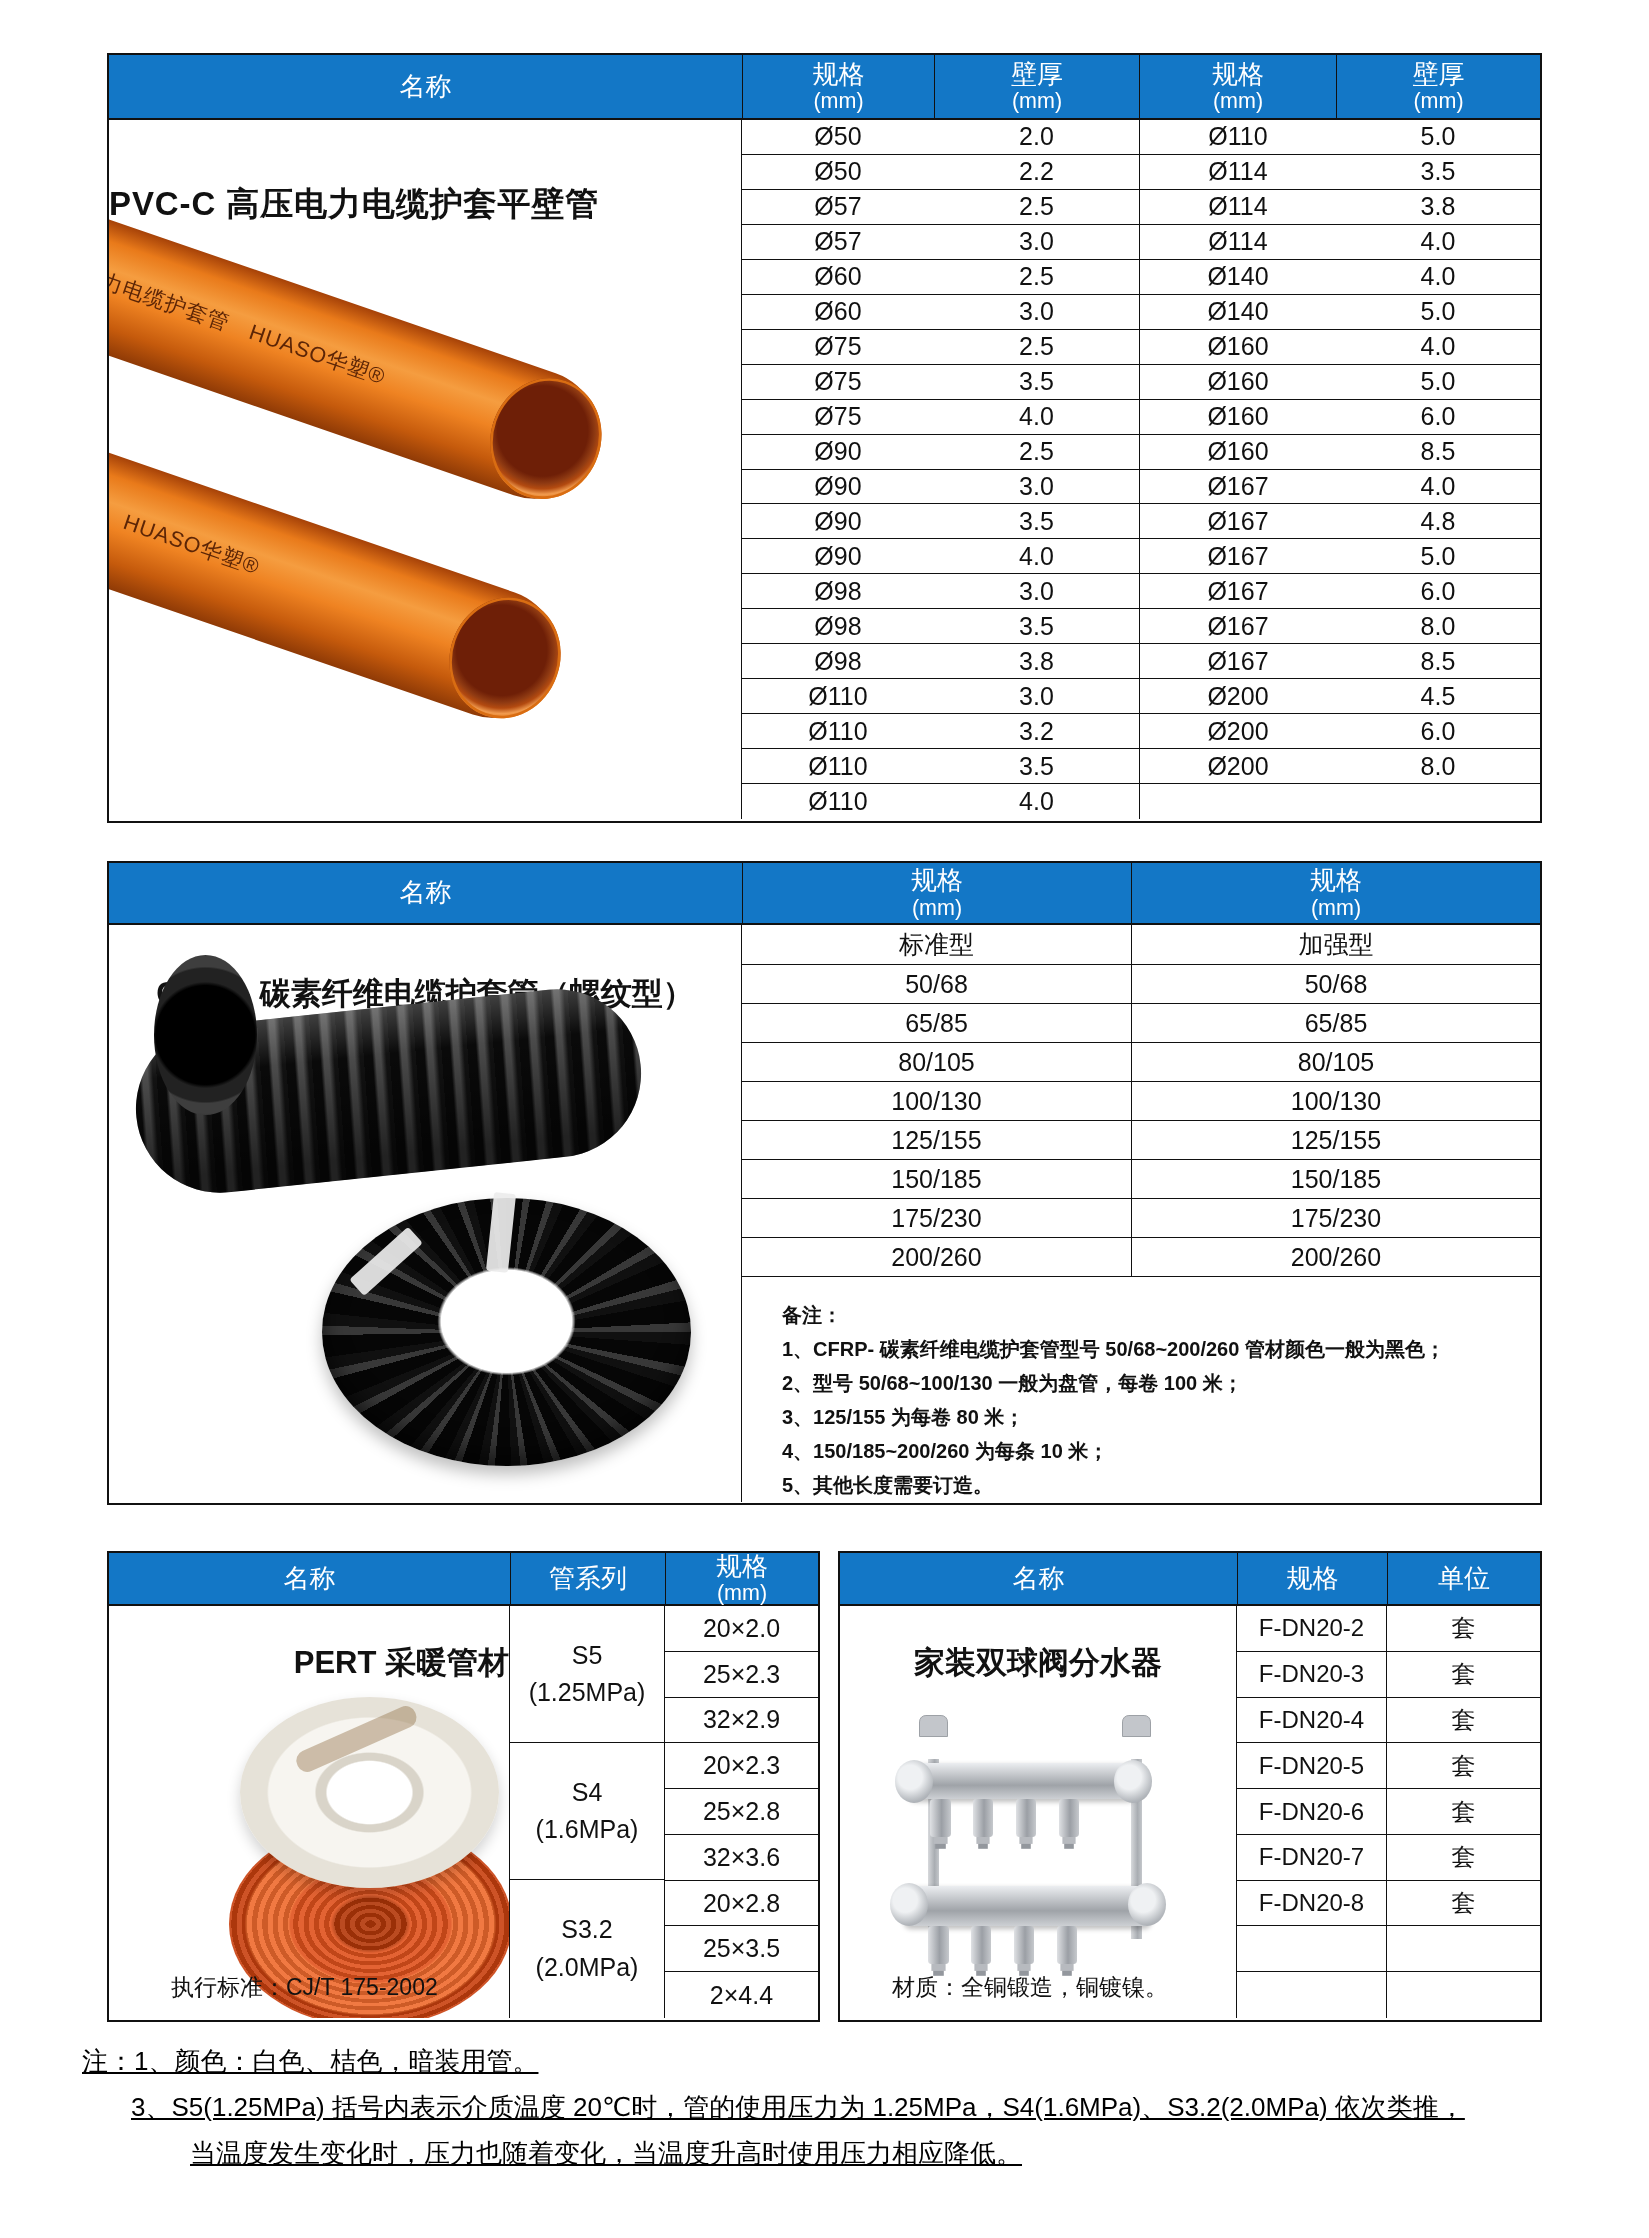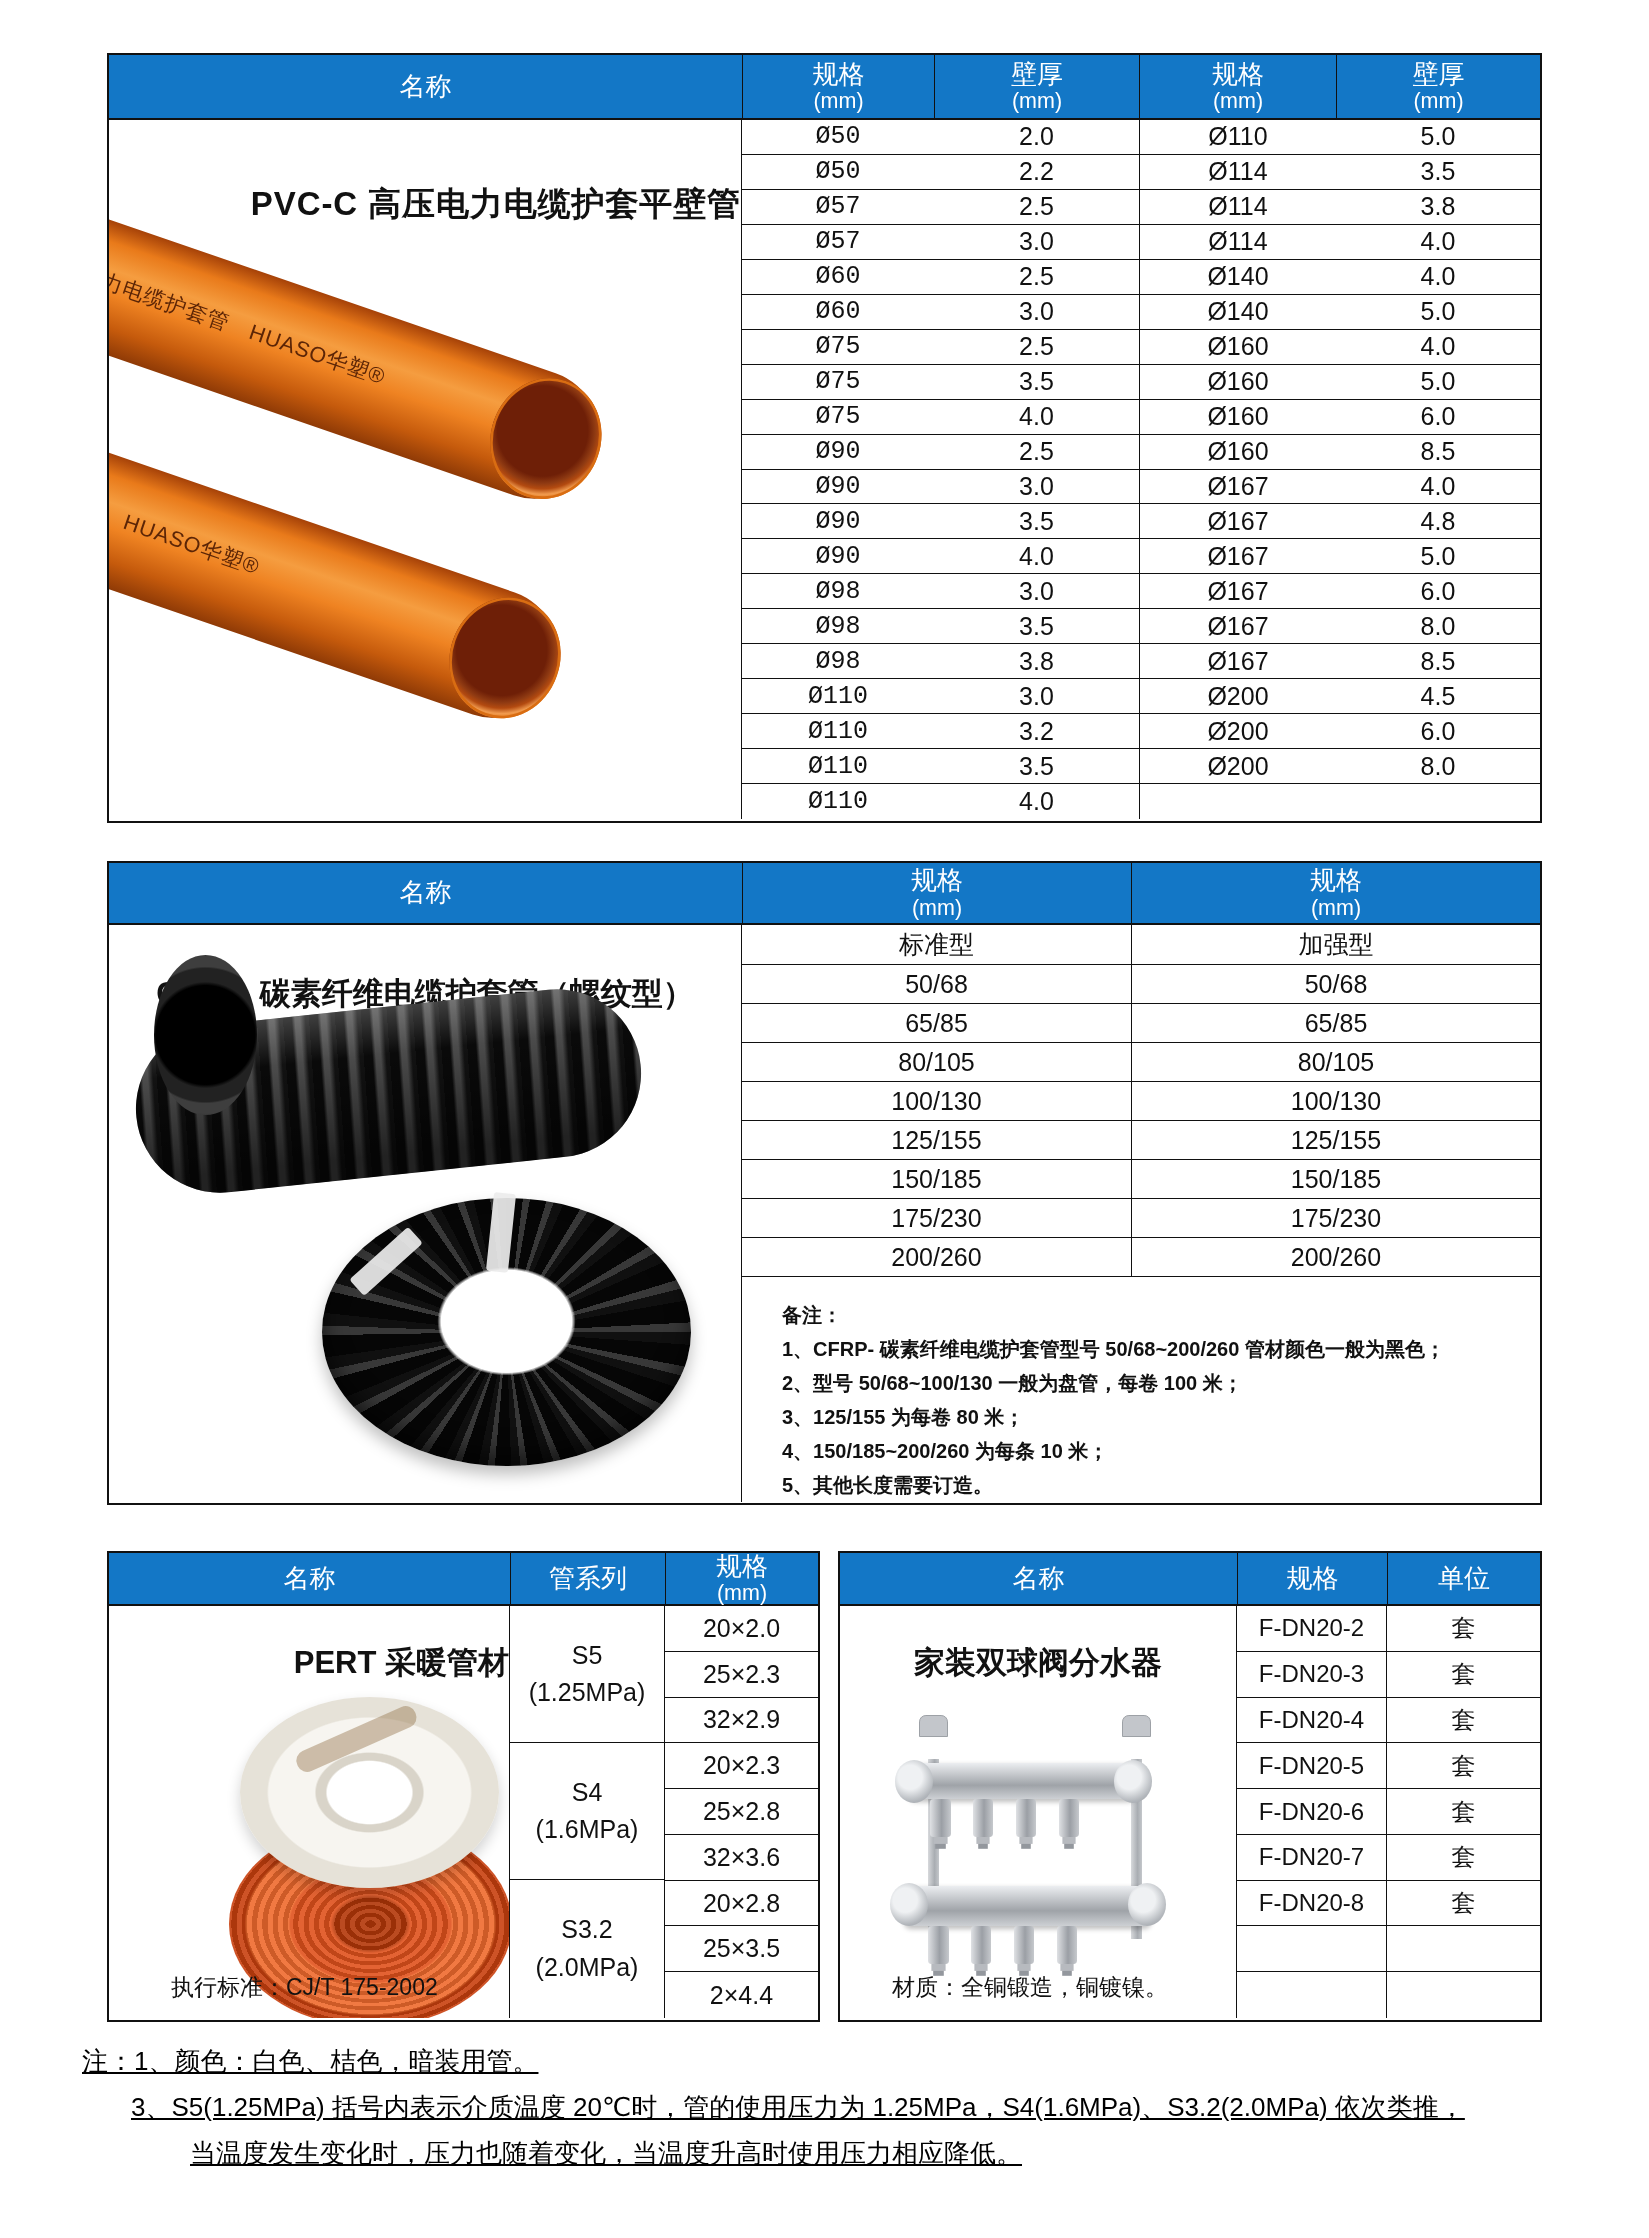--- a/index.html
+++ b/index.html
@@ -23,24 +23,24 @@
   #t1 .thead { height:65px; }
   #t1 .th-name { width:633px; }
   #t1 .th-c0 { width:192px; } #t1 .th-c1 { width:205px; }
   #t1 .th-c2 { width:197px; } #t1 .th-c3 { flex:1; }
   #t1-body { display:flex; height:699px; }
   #t1-name { width:633px; border-right:1.7px solid #111; position:relative; overflow:hidden; }
   #t1-rows { flex:1; display:flex; flex-direction:column; }
   .t1-row { display:flex; height:35px; border-bottom:1.7px solid #111; }
   .t1-row:last-child { border-bottom:none; }
   .t1-cell { display:flex; align-items:center; justify-content:center; font-size:25px; }
-  .t1-cell.c0 { width:192px;font-family:Liberation Mono, monospace; } .t1-cell.c1 { width:205px; }
+  .t1-cell.c0 { width:192px; } .t1-cell.c1 { width:205px; }
   .t1-cell.c2 { width:197px; border-left:1.7px solid #111; } .t1-cell.c3 { flex:1; }
 
-  .t1-title { position:absolute; top:62px; width:100%; text-align:right;
+  .t1-title { position:absolute; top:62px; width:100%; text-align:left;
               font-size:33px; font-weight:bold; letter-spacing:0.9px; }
 
   
   .pipe { position:absolute; height:129px; border-radius:64px;
           background:linear-gradient(180deg,#a64208 0%,#e97a1a 16%,#f59d40 36%,#ef8322 55%,#c55a0c 80%,#8f3a06 100%); }
   .pipe-a { left:-258px; top:146px; width:765px; transform:rotate(19deg); }
   .pipe-b { left:-223px; top:378px; width:687px; transform:rotate(19deg); }
   .pipe-mouth { position:absolute; right:-3.4px; top:50%; transform:translateY(-50%);
           width:110px; height:122px; border-radius:50%;
           background:radial-gradient(circle at 45% 45%, #6e1f07 0 50%, #8f3a12 58%, #b34a10 64%, #f09a4e 70%, #e0720f 78%, #c65a08 100%);

